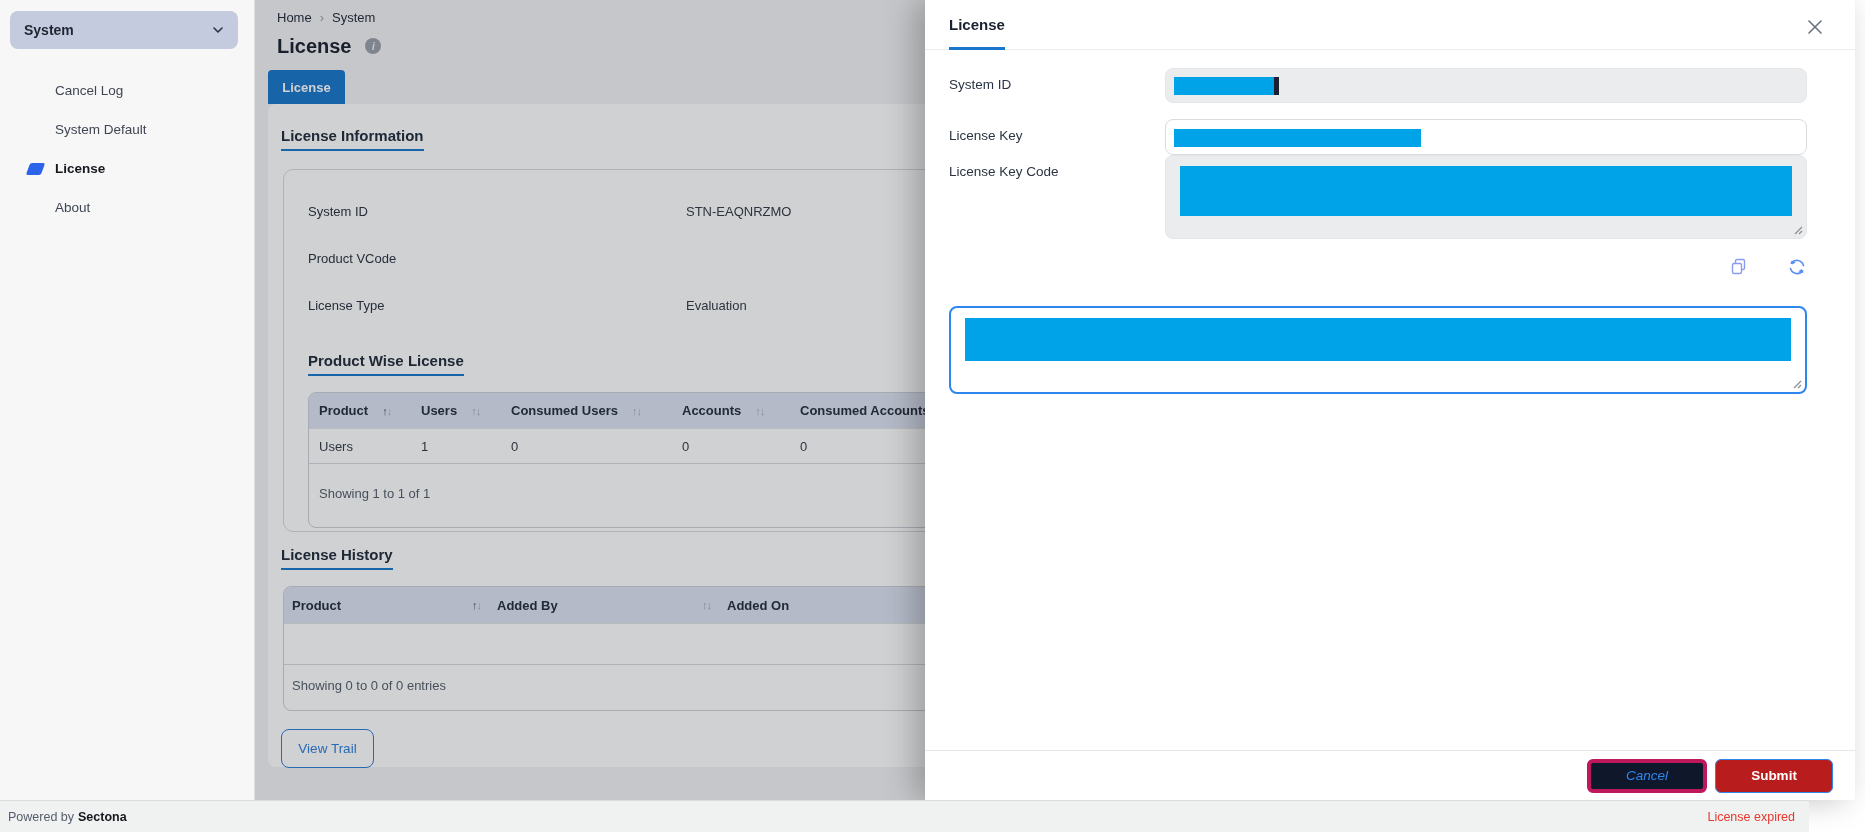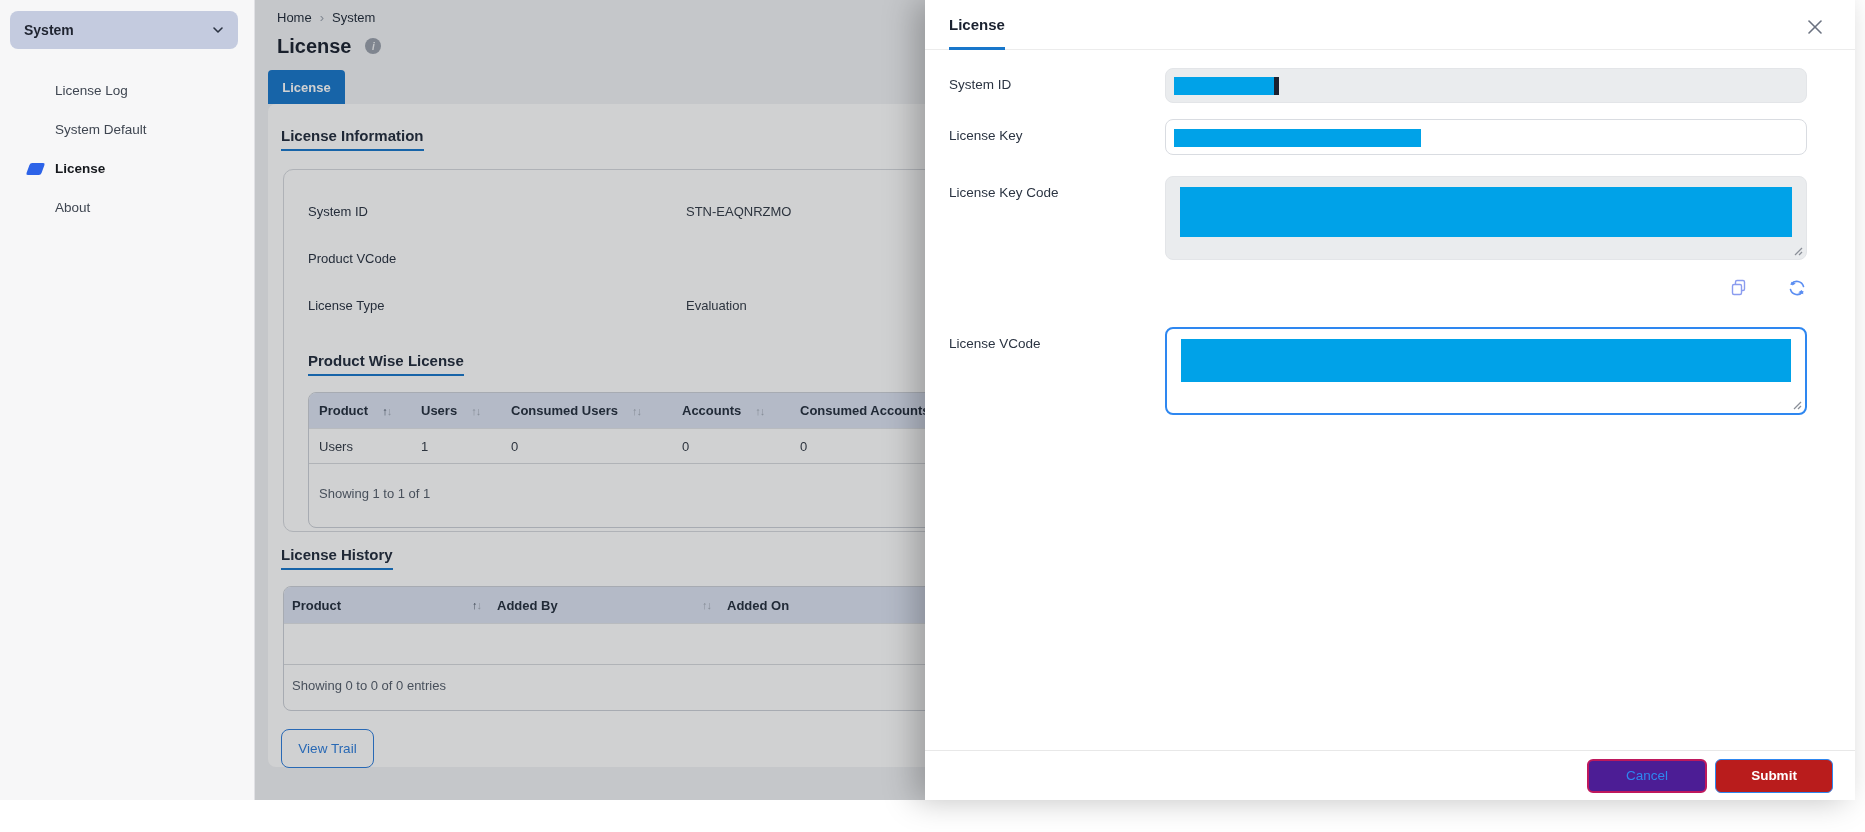--- a/index.html
+++ b/index.html
@@ -69,21 +69,21 @@
   .inp.focused { background:#fff; border:2px solid #2e87f0; }
   .redact { background:#00a2e8; }
   .bar { position:absolute; top:8px; left:8px; height:18px; }
   .cursor-tick { position:absolute; top:8px; left:108px; width:5px; height:18px; background:#1b2130; }
   .block { position:absolute; top:10px; left:14px; right:14px; }
   .resize-handle { position:absolute; right:3px; bottom:3px; width:10px; height:10px; }
   .icon-row { display:flex; justify-content:flex-end; align-items:center; gap:38px; margin-top:18px; height:20px; }
   .icon-btn { width:20px; height:20px; cursor:pointer; }
   .d-footer { position:absolute; bottom:0; left:0; right:0; height:50px; border-top:1px solid #e8e8e8; display:flex; justify-content:flex-end; align-items:center; gap:8px; padding:0 22px; }
   .btn { height:34px; border-radius:6px; font-size:13.5px; font-family:"Liberation Sans", sans-serif; cursor:pointer; }
-  .btn-cancel { width:120px; background:#4c1d95; border:2px solid #be185d; color:#2e87f0; }
+  .btn-cancel { width:120px; background:#0f172a; border:4px solid #be185d; color:#2e87f0;font-style:italic; }
   .btn-submit { width:118px; background:#b91c1c; border:1px solid #2e87f0; color:#fff; font-weight:bold; }
 
   
   .app-footer { position:absolute; left:0; right:0; bottom:0; height:32px; background:#f0f1f1; border-top:1px solid #dcdcdc; z-index:70; display:flex; align-items:center; justify-content:space-between; padding:0 14px 0 8px; font-size:12.5px; }
   .powered { color:#555e6b; }
   .brand { color:#15181d; font-weight:bold; margin-left:4px; }
   .license-status { color:#e8382d; }
 </style>
 </head>
 <body>
@@ -92,21 +92,21 @@
 
   <div class="sidebar">
     <div class="side-header">
       <span class="hdr-label">System</span>
       <svg class="chev" viewBox="0 0 12 12">
           <polyline points="2,4 6,8 10,4" fill="none" stroke="#2b3342" stroke-width="1.6" stroke-linecap="round" stroke-linejoin="round"></polyline>
         </svg>
     </div>
     <ul class="side-items">
       <li class="side-item">
-          <span>License Log</span>
+          <span>Cancel Log</span>
         </li>
       <li class="side-item">
           <span>System Default</span>
         </li>
       <li class="side-item active">
         <span class="para-icon"></span>
         <span>License</span>
       </li>
       <li class="side-item">
           <span>About</span>
@@ -219,21 +219,21 @@
       <div class="d-row" style="margin-bottom:16px;">
         <span class="d-label">System ID</span>
         <div class="d-input-col">
           <div class="inp disabled" style="height:35px;">
             <span class="redact bar" style="width:100px;"></span>
             <span class="cursor-tick"></span>
           </div>
         </div>
       </div>
 
-      <div class="d-row" style="margin-bottom:21px;justify-content:flex-end;">
+      <div class="d-row" style="justify-content:flex-end;">
         <span class="d-label">License Key</span>
         <div class="d-input-col">
           <div class="inp normal" style="height:36px;">
             <span class="redact bar" style="width:247px; top:9px;"></span>
           </div>
         </div>
       </div>
 
       <div class="d-row">
         <span class="d-label">License Key Code</span>
@@ -254,33 +254,38 @@
                 <path d="M16.5 8.5 A7 7 0 0 0 4.2 6.2" fill="none" stroke="#5a8df2" stroke-width="1.6" stroke-linecap="round"></path>
                 <polygon points="2.8,3.2 4.6,7.4 8.2,5.2" fill="#5a8df2" transform="scale(0.9) translate(1.5,1)"></polygon>
                 <path d="M3.5 11.5 A7 7 0 0 0 15.8 13.8" fill="none" stroke="#5a8df2" stroke-width="1.6" stroke-linecap="round"></path>
                 <polygon points="17.2,16.8 15.4,12.6 11.8,14.8" fill="#5a8df2" transform="scale(0.96)"></polygon>
               </svg>
           </div>
         </div>
       </div>
 
       <div class="d-row" style="margin-top:29px;">
-        <span class="d-label">License VCode</span>
         <div class="d-input-col">
           <div class="inp focused" style="height:88px;">
             <span class="redact block" style="height:43px;"></span>
             <svg class="resize-handle" viewBox="0 0 10 10">
                 <line x1="2" y1="9" x2="9" y2="2" stroke="#8a8f98" stroke-width="1.2"></line>
                 <line x1="6" y1="9" x2="9" y2="6" stroke="#8a8f98" stroke-width="1.2"></line>
               </svg>
           </div>
         </div>
       </div>
     </div>
 
     <div class="d-footer">
       <button class="btn btn-cancel">Cancel</button>
       <button class="btn btn-submit">Submit</button>
     </div>
   </div>
 
+  <div class="app-footer">
+    <span>
+      <span class="powered">Powered by</span><span class="brand">Sectona</span>
+    </span>
+    <span class="license-status">License expired</span>
+  </div>
 
 </div>
 
 </body></html>

